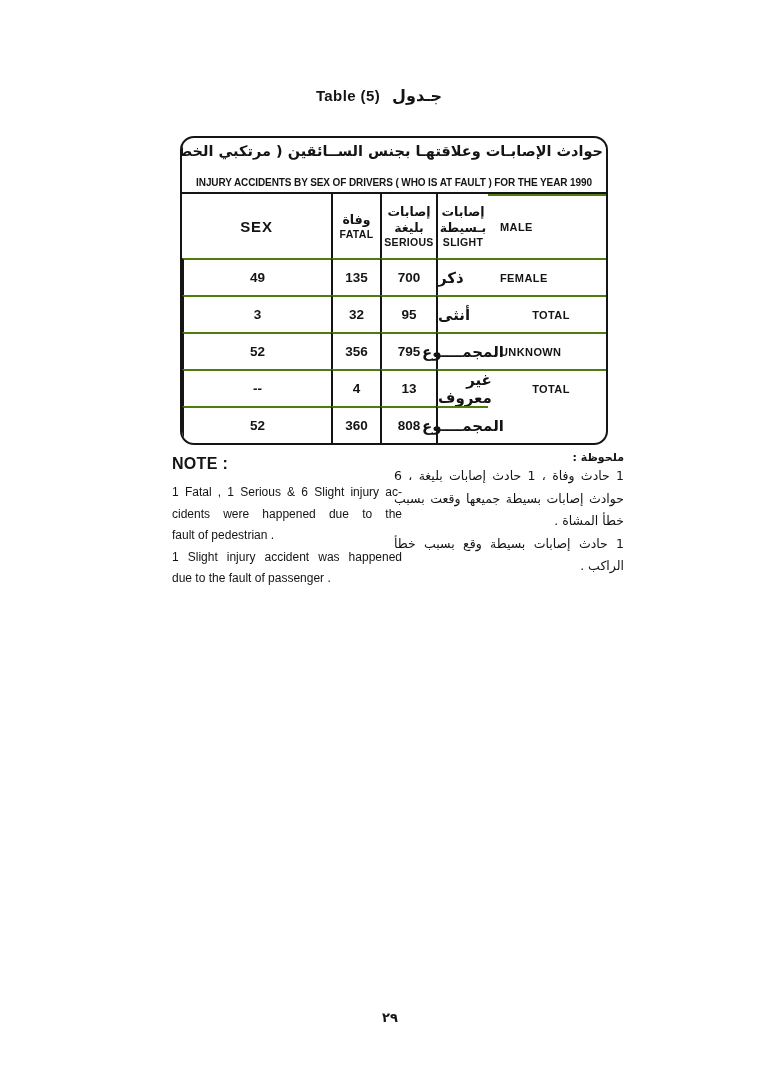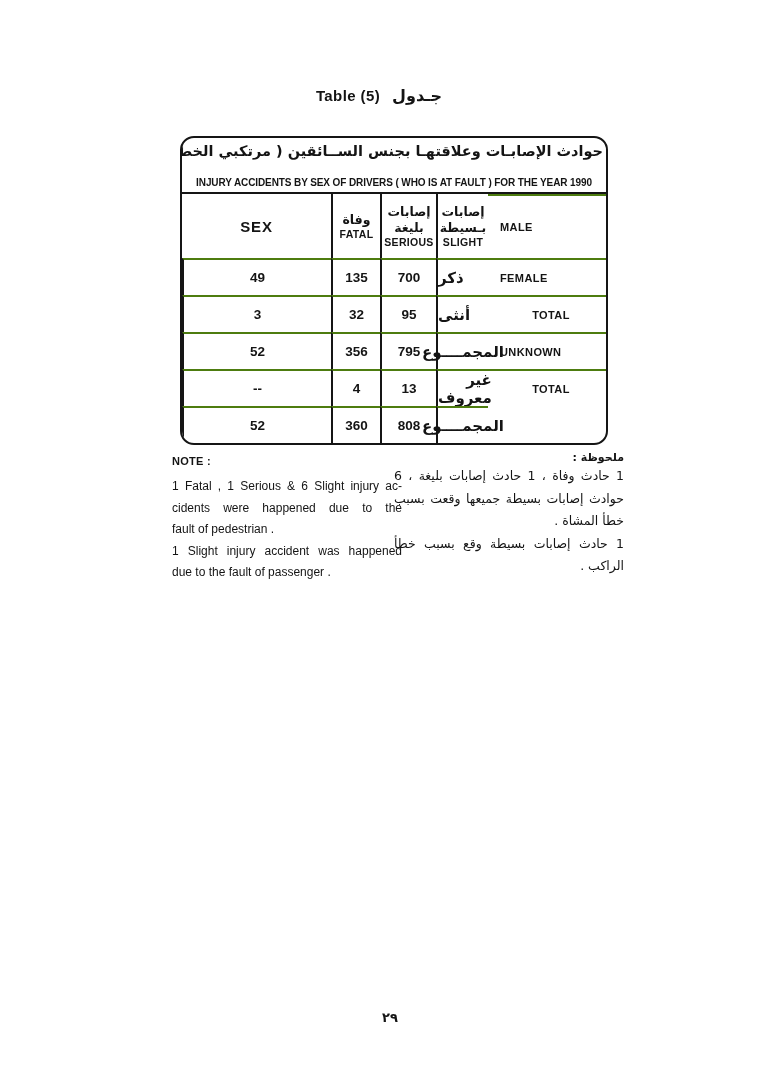--- a/index.html
+++ b/index.html
@@ -36,21 +36,21 @@
   .lab{justify-content:flex-start;padding-left:12px;font-size:11px;
        font-weight:bold;letter-spacing:.4px;}
   .lab.center{justify-content:center;padding-left:8px;}
   .num{font-size:13.5px;font-weight:bold;}
   .arlab{direction:rtl;font-family:"DejaVu Sans",sans-serif;font-size:15px;
          font-weight:bold;justify-content:flex-end;padding-right:14px;}
   .arlab.center{justify-content:center;padding-right:0;}
 
   
   .note-en{position:absolute;left:172px;top:455px;width:230px;}
-  .note-en .hd{font-weight:bold;font-size:11px;letter-spacing:.3px;margin-bottom:9px;}
+  .note-en .hd{font-weight:bold;font-size:16px;letter-spacing:.3px;margin-bottom:9px;}
   .note-en .ln{font-size:12px;line-height:21.5px;white-space:nowrap;overflow:hidden;}
   .note-en .jl{text-align:justify;text-align-last:justify;}
 
   .note-ar{position:absolute;left:394px;top:451px;width:230px;direction:rtl;
            font-family:"DejaVu Sans",sans-serif;text-align:right;}
   .note-ar .hd{font-weight:bold;font-size:11px;margin-bottom:1px;}
   .note-ar .ln{font-size:12.5px;line-height:22.5px;white-space:nowrap;overflow:hidden;}
   .note-ar .jl{text-align:justify;text-align-last:justify;}
 
   

